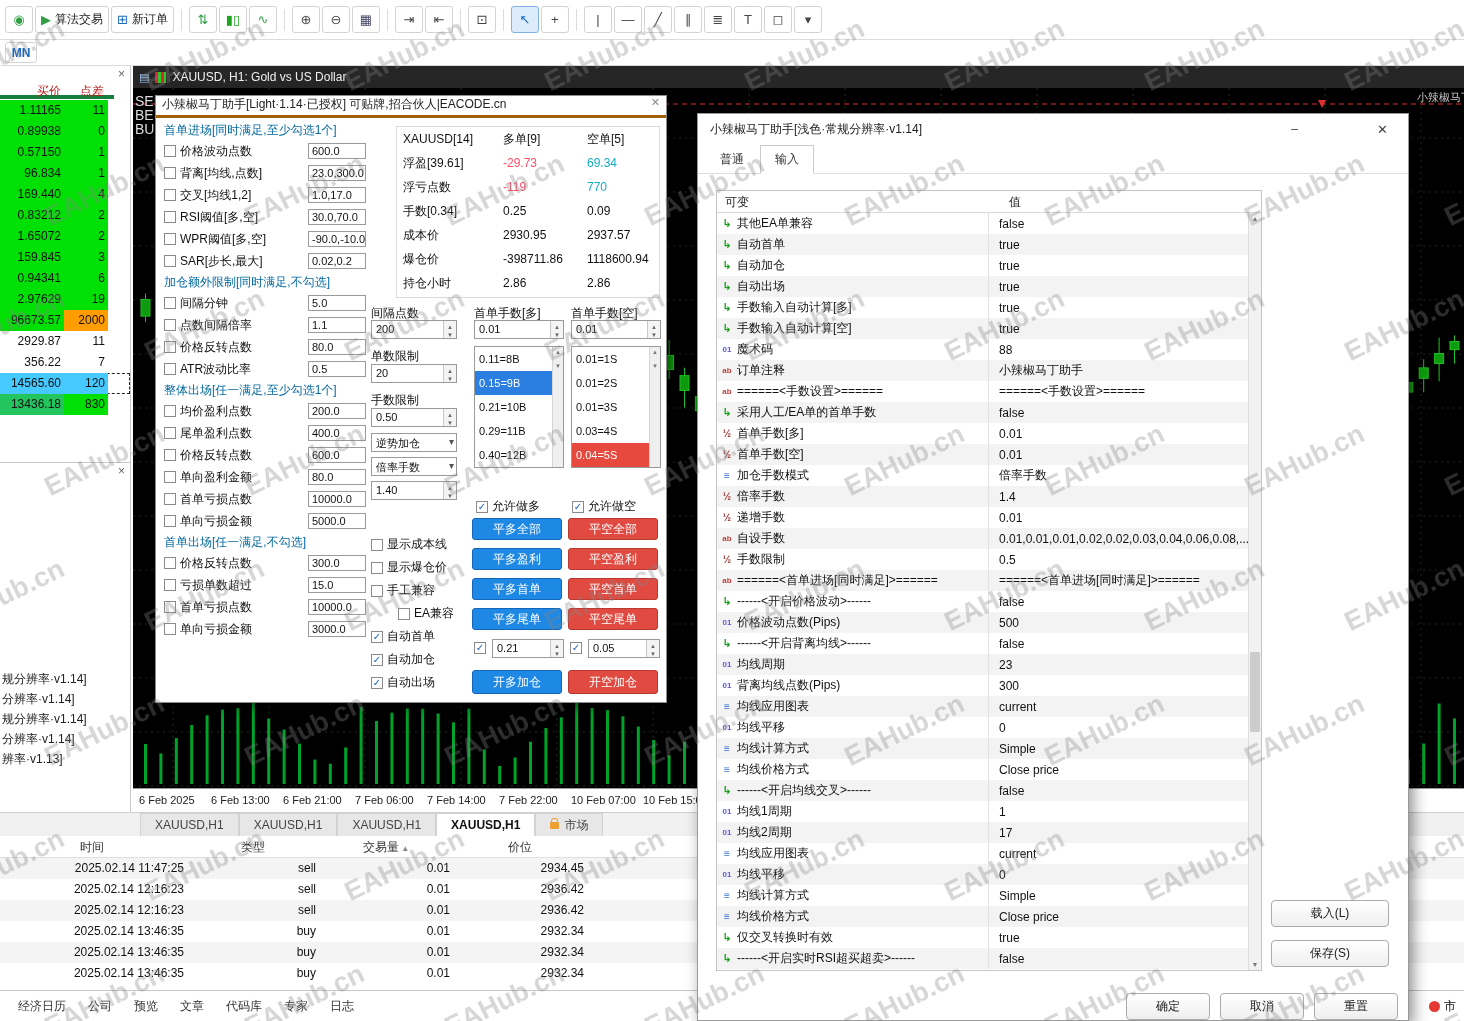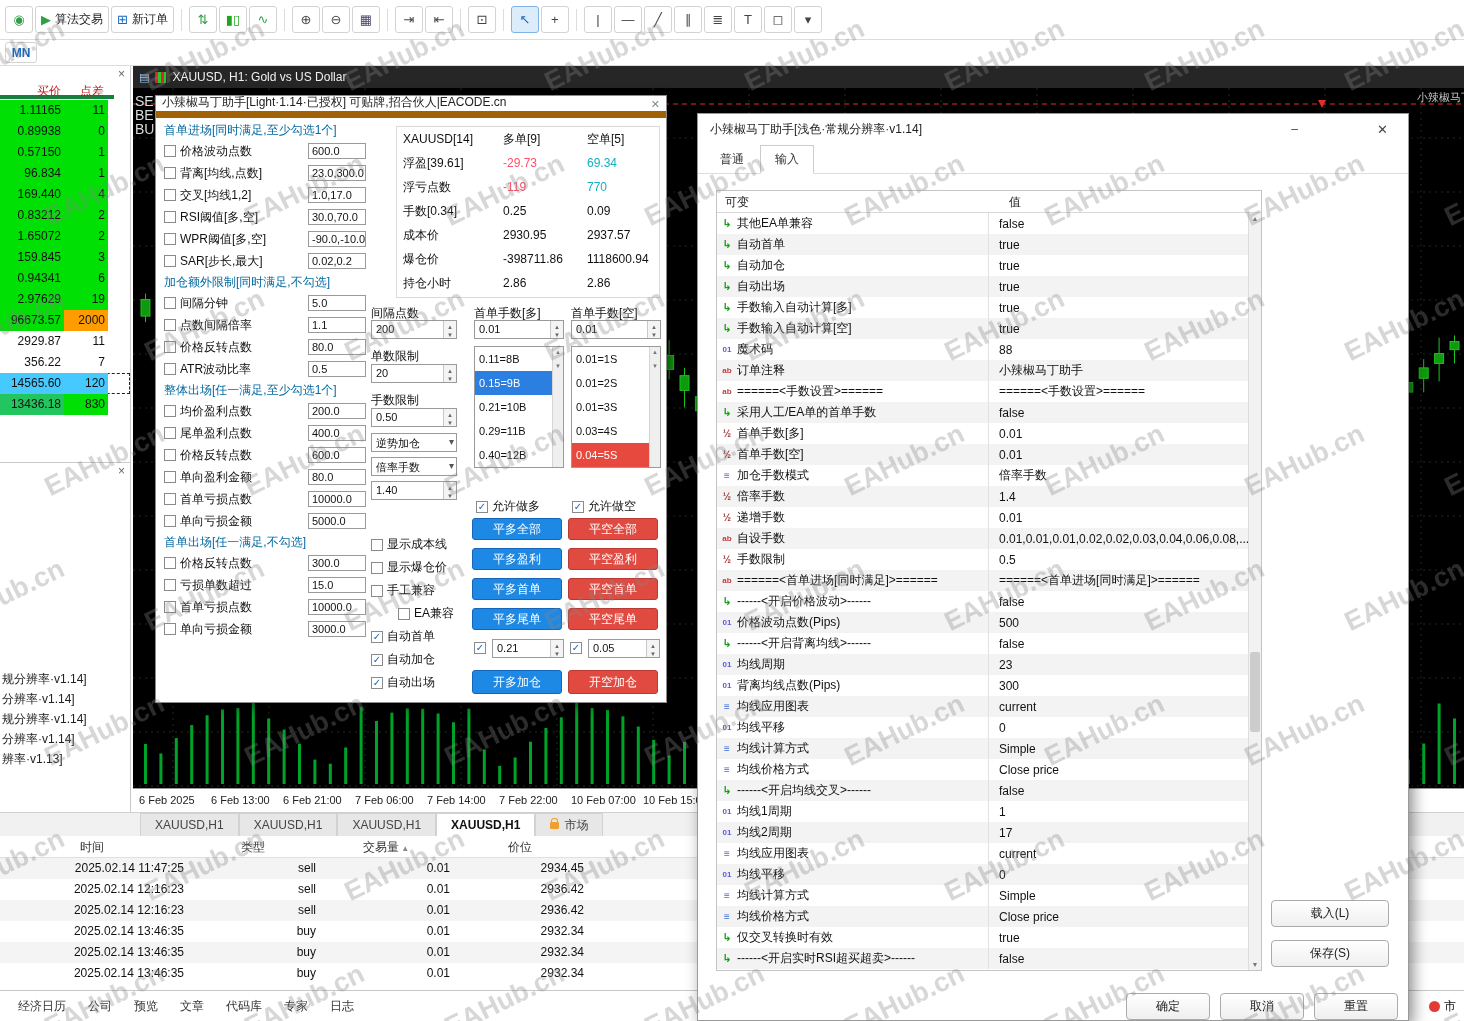--- a/index.html
+++ b/index.html
@@ -68,21 +68,21 @@
 .hc{position:absolute;top:0;height:21px;line-height:21px;text-align:right;}
 
 
 .statusbar{position:absolute;left:0;top:990px;width:100%;height:31px;background:#fff;border-top:1px solid #c8c8c8;display:flex;align-items:center;padding:0 8px;gap:2px;z-index:2;}
 .sb-tab{padding:4px 10px;color:#333;white-space:nowrap;}
 .sb-right{position:absolute;right:8px;display:flex;align-items:center;gap:4px;}
 .sb-dot{width:11px;height:11px;border-radius:50%;background:#e53935;display:inline-block;}
 
 
 .ea{position:absolute;left:155px;top:95px;width:512px;height:608px;background:#fff;border:1px solid #8c8c8c;box-shadow:3px 4px 10px rgba(0,0,0,.5);z-index:20;}
-.ea-title{height:22px;border-bottom:7px solid #a16207;display:flex;align-items:flex-end;padding:0 6px;font-size:12px;color:#222;white-space:nowrap;overflow:hidden;}
+.ea-title{height:22px;border-bottom:3px solid #a16207;display:flex;align-items:flex-start;padding:0 6px;font-size:12px;color:#222;white-space:nowrap;overflow:hidden;}
 .ea-close{margin-left:auto;color:#888;font-size:11px;}
 .ea-left{position:absolute;left:8px;top:24px;width:202px;}
 .ea-sec-h{height:20px;line-height:20px;color:#0369a1;white-space:nowrap;overflow:hidden;}
 .ea-row{height:22px;display:flex;align-items:center;gap:4px;}
 .cbox{width:12px;height:12px;border:1px solid #8a8a8a;background:#fff;display:inline-flex;align-items:center;justify-content:center;font-size:10px;color:#1565c0;flex:0 0 auto;font-weight:bold;line-height:1;}
 .rlab{flex:1;white-space:nowrap;overflow:hidden;}
 .rval{width:58px;height:16px;border:1px solid #9a9a9a;font-size:11px;line-height:14px;padding:0 3px;background:#fff;white-space:nowrap;overflow:hidden;flex:0 0 auto;}
 .ea-stats{position:absolute;left:240px;top:30px;width:264px;height:172px;border:1px sol id #dadada;border:1px solid #dadada;}
 .st-row{display:flex;height:24px;align-items:center;}
 .st-c{overflow:hidden;white-space:nowrap;}

